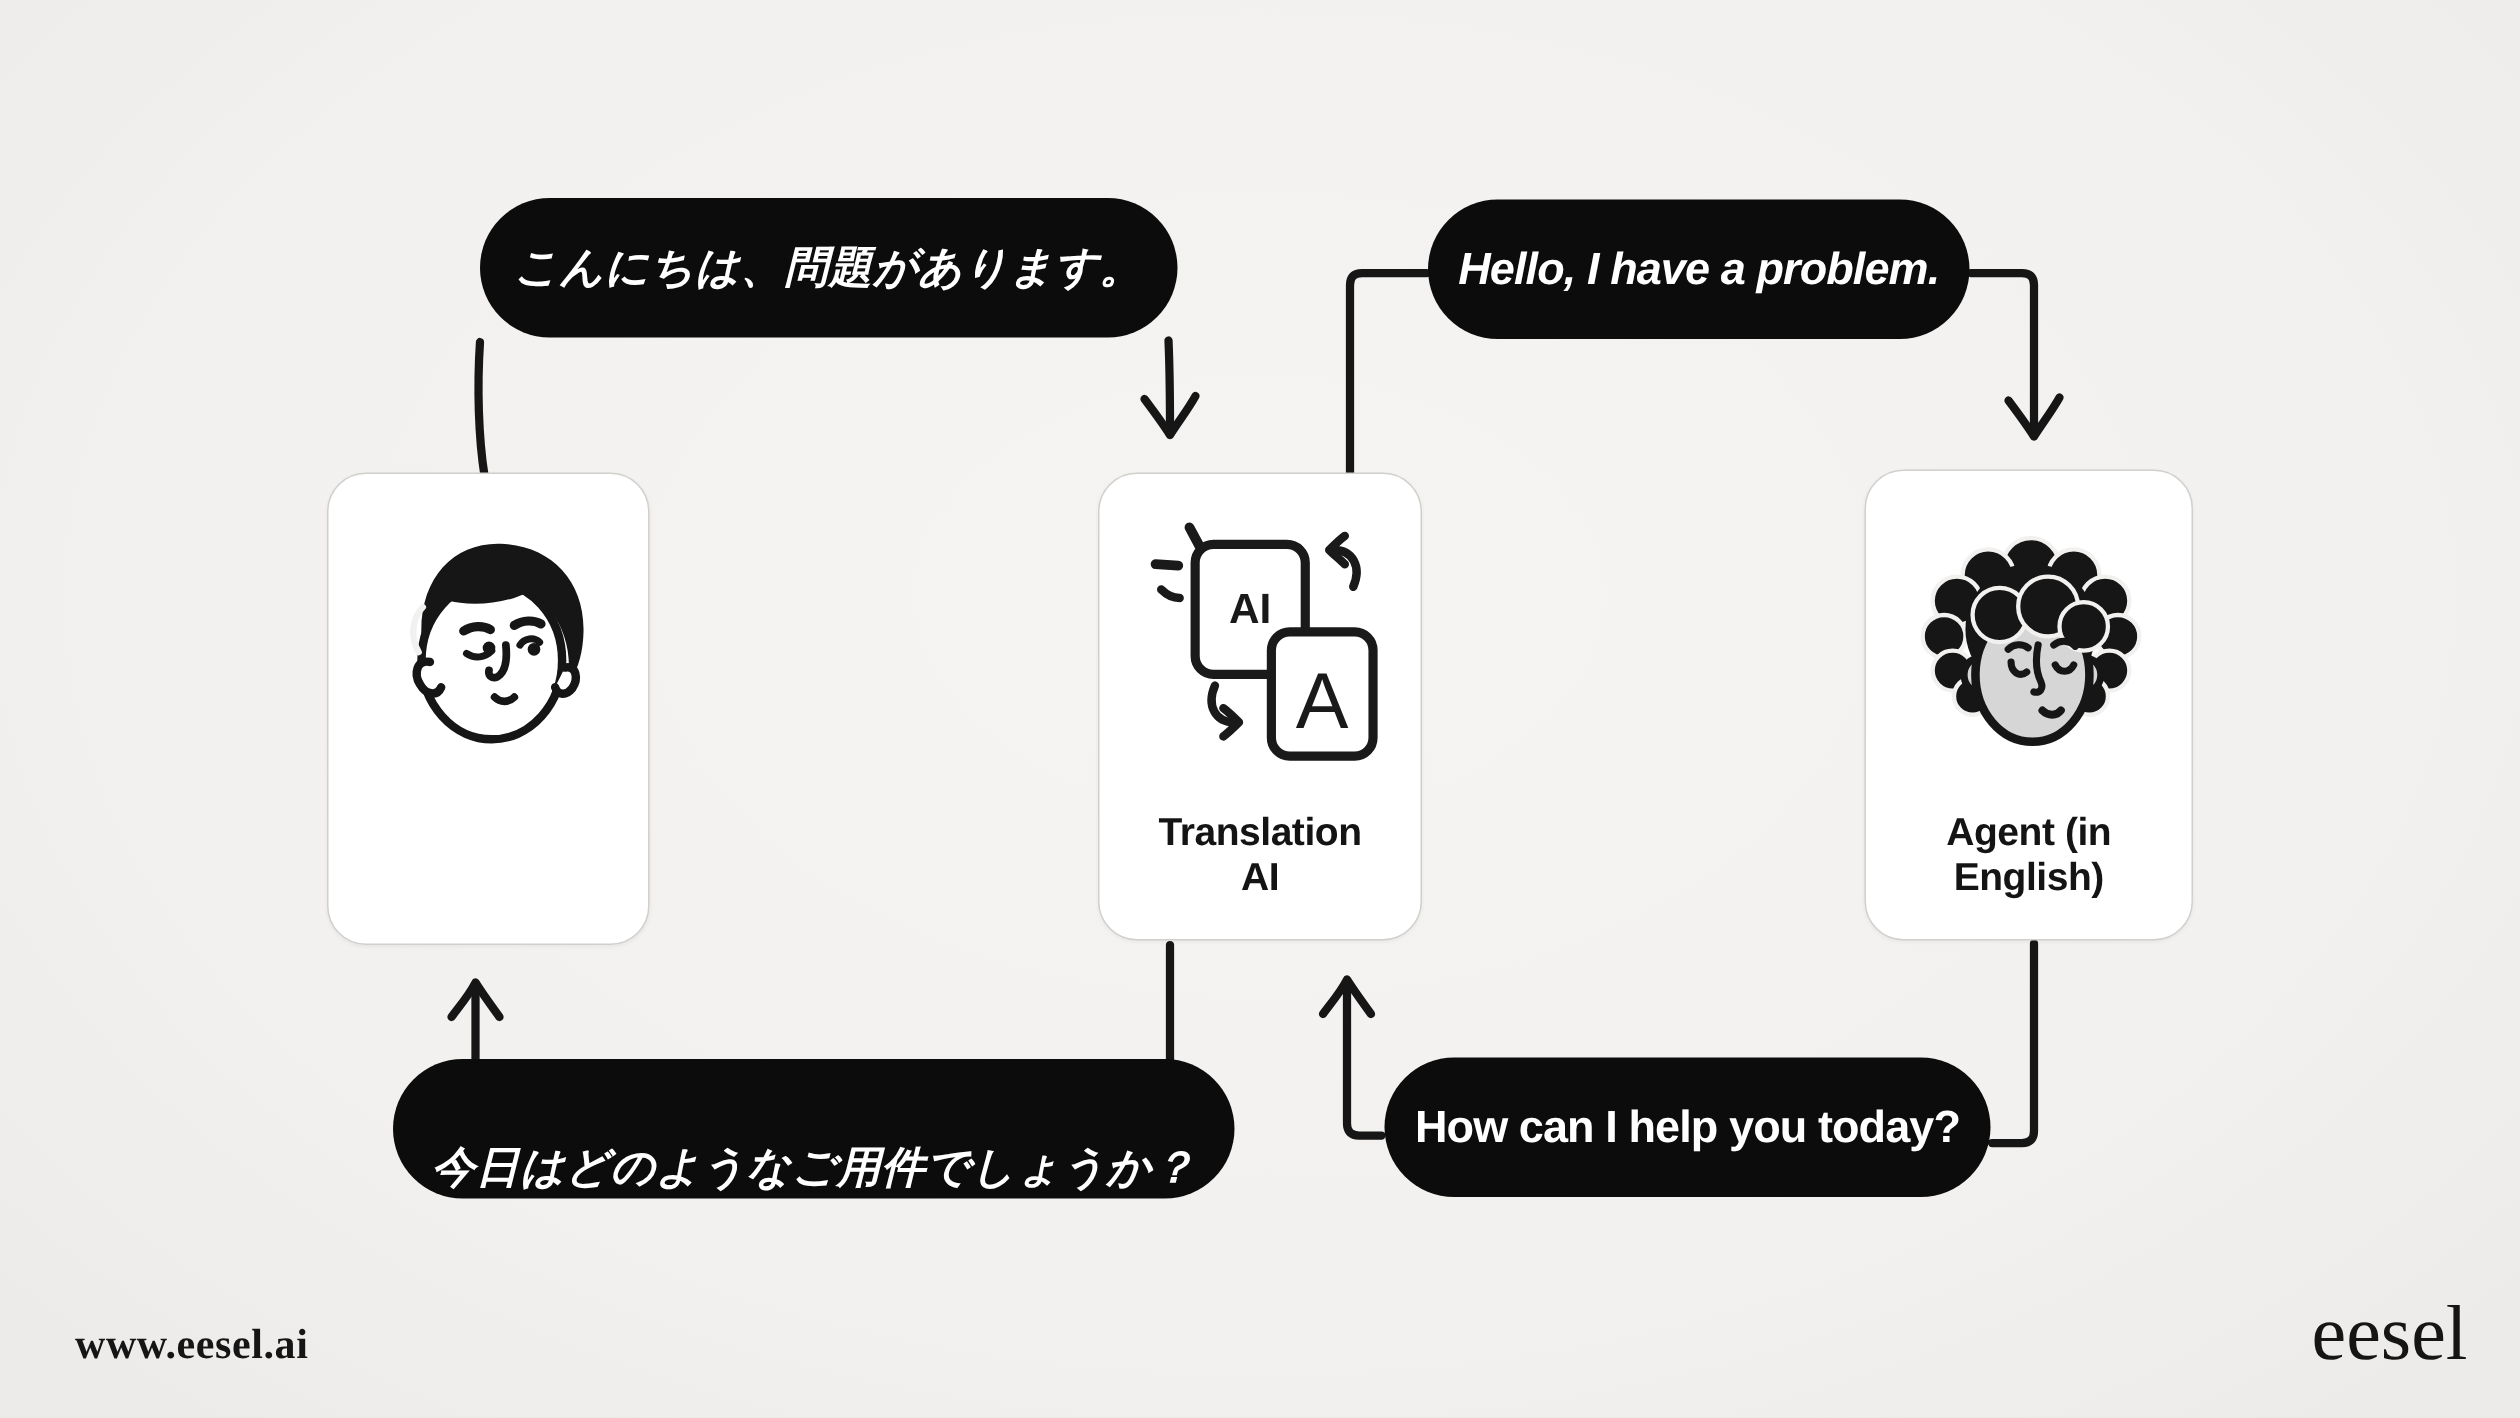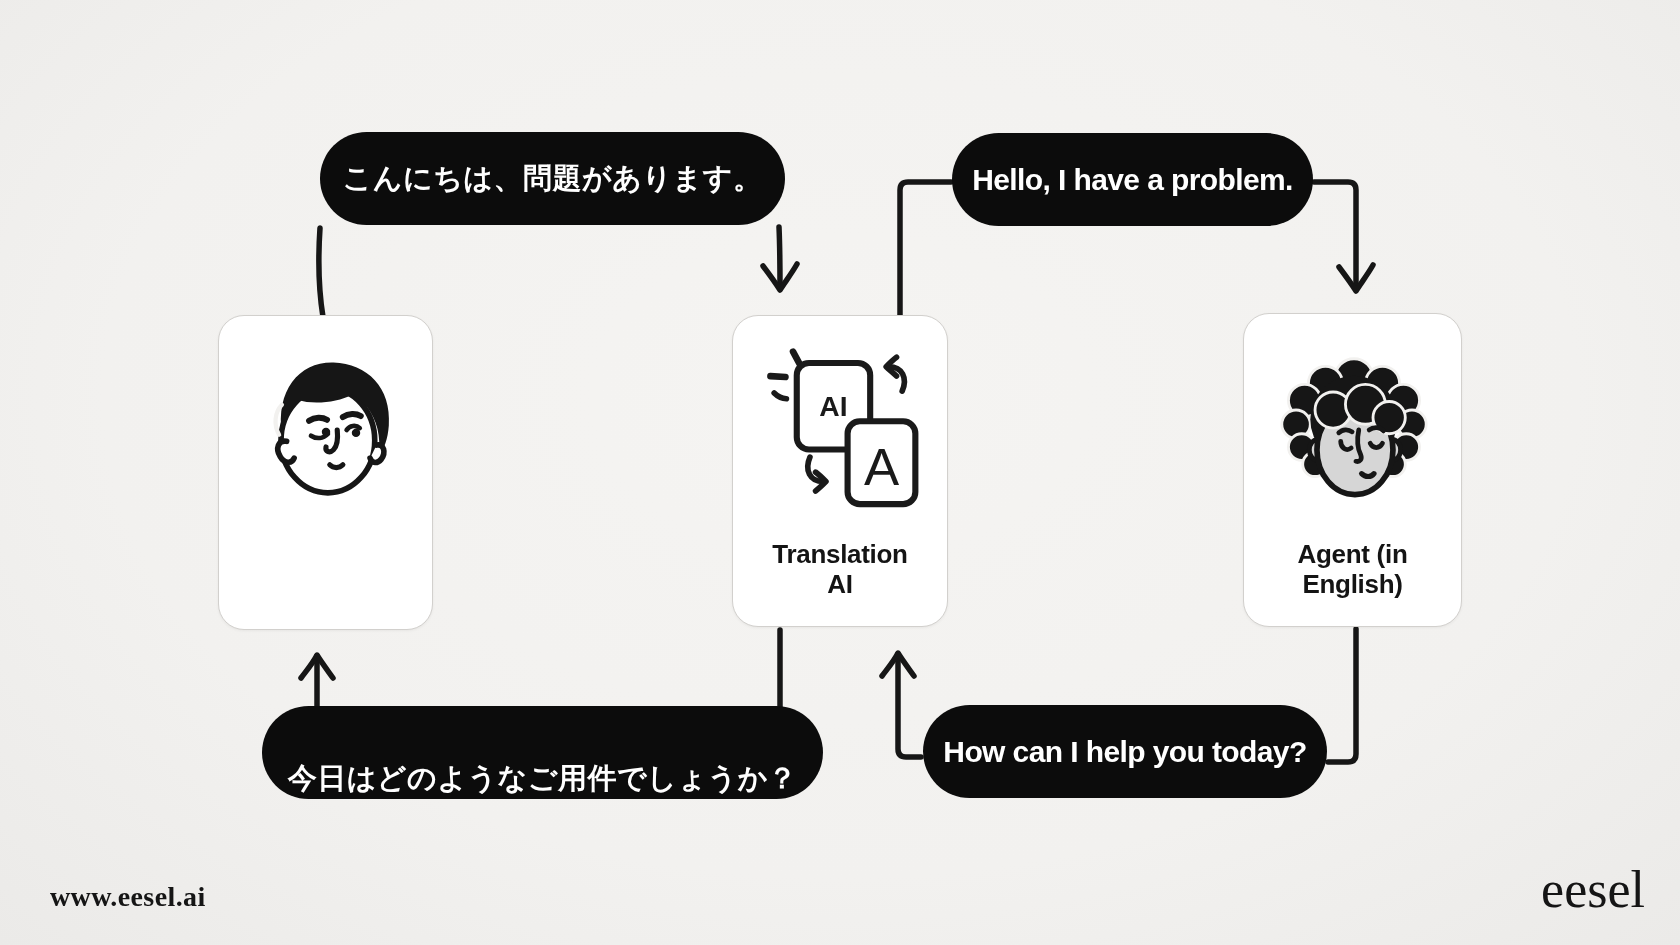--- a/index.html
+++ b/index.html
@@ -23,24 +23,24 @@
   }
   .bubble{
     position:absolute;
     background:#0c0c0c;
     border-radius:70px;
     display:flex;align-items:center;justify-content:center;
     color:#ffffff;font-weight:700;
     text-align:center;
     box-sizing:border-box;
   }
-  .bubble.jp{font-size:29px;letter-spacing:0.5px;}
+  .bubble.jp{font-size:29px;letter-spacing:0.5px;font-style:italic;}
   .bubble.en{font-size:30px;letter-spacing:-0.6px;}
   .bubble-customer-jp{left:320px;top:132px;width:465px;height:93px;}
-  .bubble-customer-en{left:952px;top:133px;width:361px;height:93px;}
+  .bubble-customer-en{left:952px;top:133px;width:361px;height:93px;font-style:italic;}
   .bubble-agent-jp{left:262px;top:706px;width:561px;height:93px;align-items:flex-end;}
   .bubble-agent-en{left:923px;top:705px;width:404px;height:93px;}
   .card{
     position:absolute;
     background:#ffffff;
     border:1.5px solid #d2d0cd;
     border-radius:26px;
     box-sizing:border-box;
     box-shadow:0 1px 3px rgba(0,0,0,0.05);
   }

